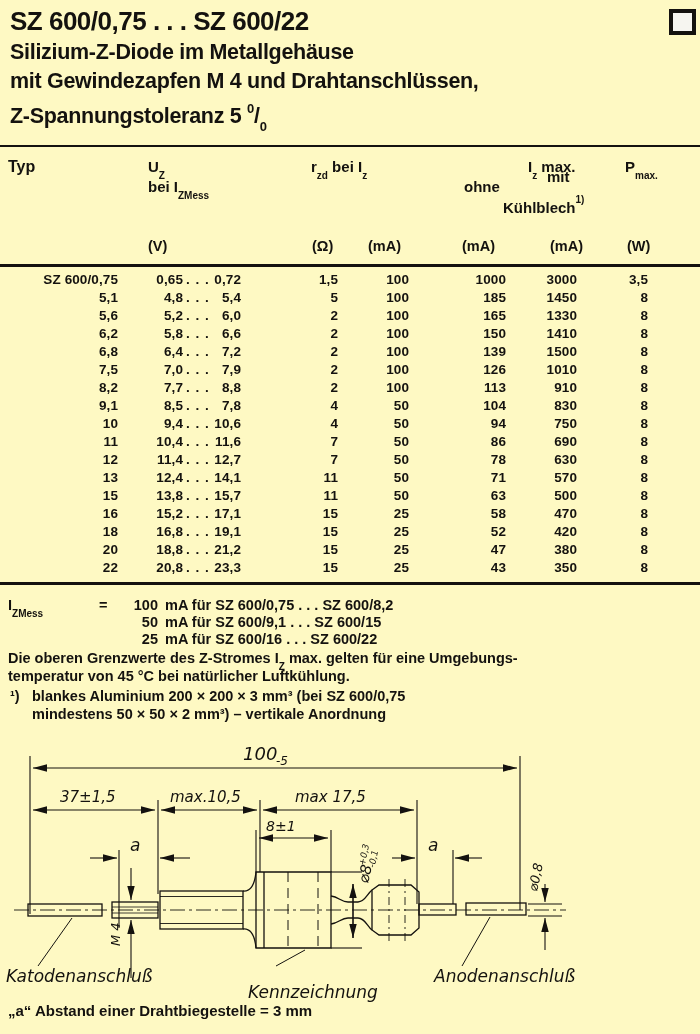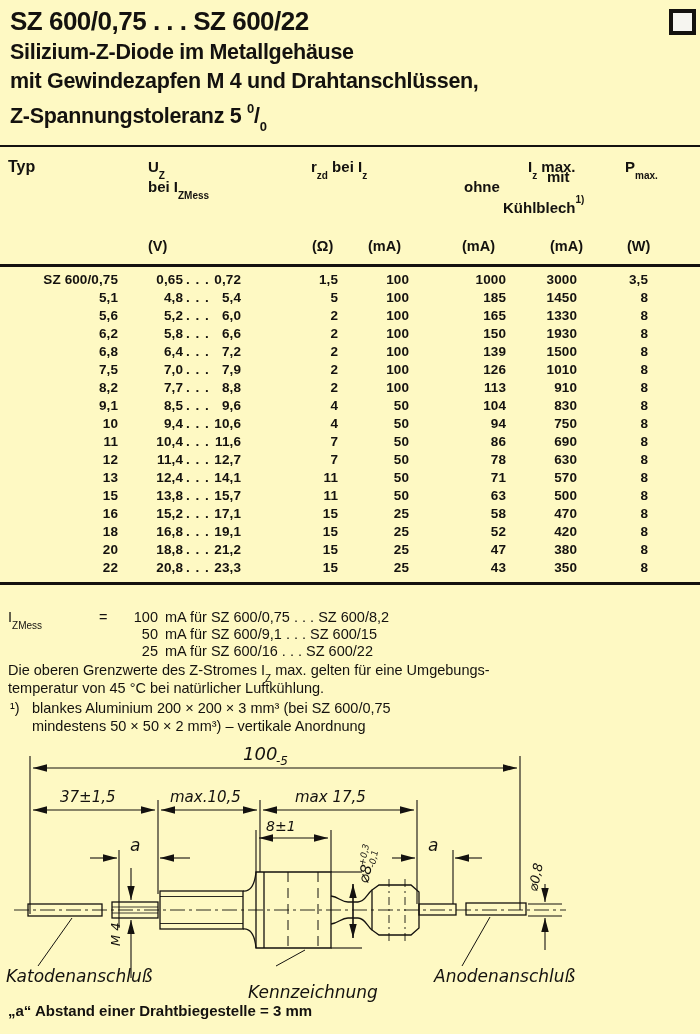--- a/index.html
+++ b/index.html
@@ -35,21 +35,21 @@
   .units{font-size:14.5px;}
   
   .tbody{position:absolute;left:0;top:271px;width:648px;}
   .trow{
     display:grid;grid-template-columns:118px 65px 30px 28px 97px 71px 97px 71px 71px;
     height:18px;line-height:18px;font-size:13.5px;font-weight:bold;letter-spacing:0.1px;
   }
   .trow .c{display:block;text-align:right;}
   .trow .dots{text-align:center;letter-spacing:1px;}
   
-  .fn{position:absolute;white-space:nowrap;font-weight:normal;font-size:14.5px;margin-top:12px;}
+  .fn{position:absolute;white-space:nowrap;font-weight:bold;font-size:14.5px;}
   .fn sub{font-size:10px;position:relative;top:3px;}
   .fn-val{display:inline-block;width:38px;text-align:right;margin-right:7px;}
   
   .drawing{position:absolute;left:0;top:738px;width:700px;height:296px;}
   .drawing svg{position:absolute;left:0;top:0;}
   .dlabel{
     position:absolute;font-family:"DejaVu Sans",sans-serif;font-style:italic;
     font-size:17px;white-space:nowrap;text-align:center;
   }
   .dnote{
@@ -132,21 +132,21 @@
         <span class="c">8</span>
       </div>
       <div class="trow">
         <span class="c">6,2</span>
         <span class="c">5,8</span>
         <span class="c dots">. . .</span>
         <span class="c">6,6</span>
         <span class="c">2</span>
         <span class="c">100</span>
         <span class="c">150</span>
-        <span class="c">1930</span>
+        <span class="c">1410</span>
         <span class="c">8</span>
       </div>
       <div class="trow">
         <span class="c">6,8</span>
         <span class="c">6,4</span>
         <span class="c dots">. . .</span>
         <span class="c">7,2</span>
         <span class="c">2</span>
         <span class="c">100</span>
         <span class="c">139</span>
@@ -172,21 +172,21 @@
         <span class="c">2</span>
         <span class="c">100</span>
         <span class="c">113</span>
         <span class="c">910</span>
         <span class="c">8</span>
       </div>
       <div class="trow">
         <span class="c">9,1</span>
         <span class="c">8,5</span>
         <span class="c dots">. . .</span>
-        <span class="c">9,6</span>
+        <span class="c">7,8</span>
         <span class="c">4</span>
         <span class="c">50</span>
         <span class="c">104</span>
         <span class="c">830</span>
         <span class="c">8</span>
       </div>
       <div class="trow">
         <span class="c">10</span>
         <span class="c">9,4</span>
         <span class="c dots">. . .</span>

